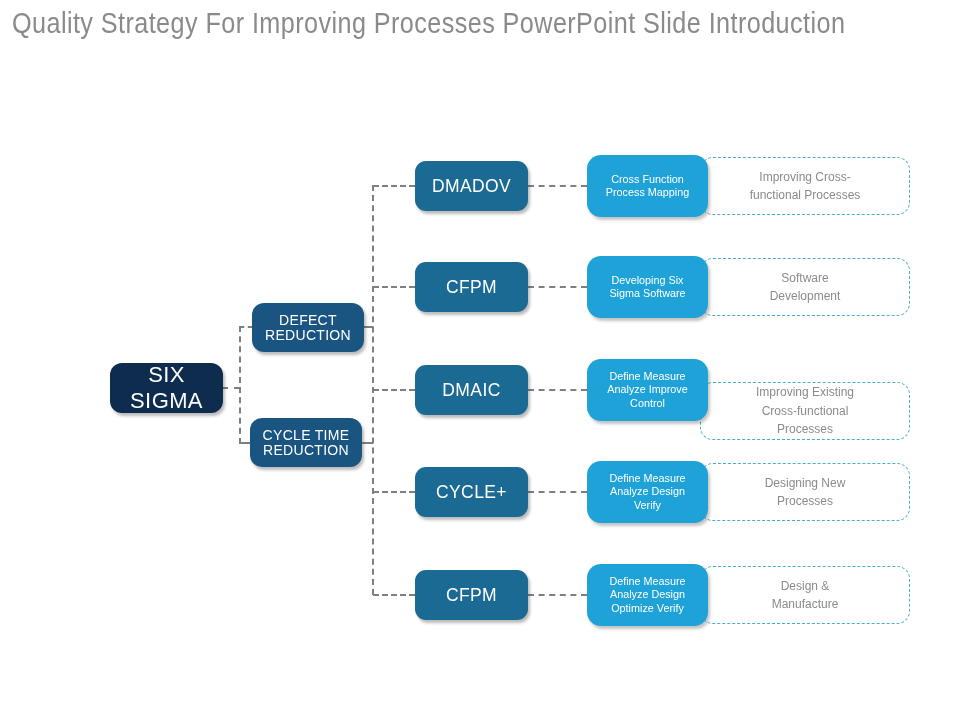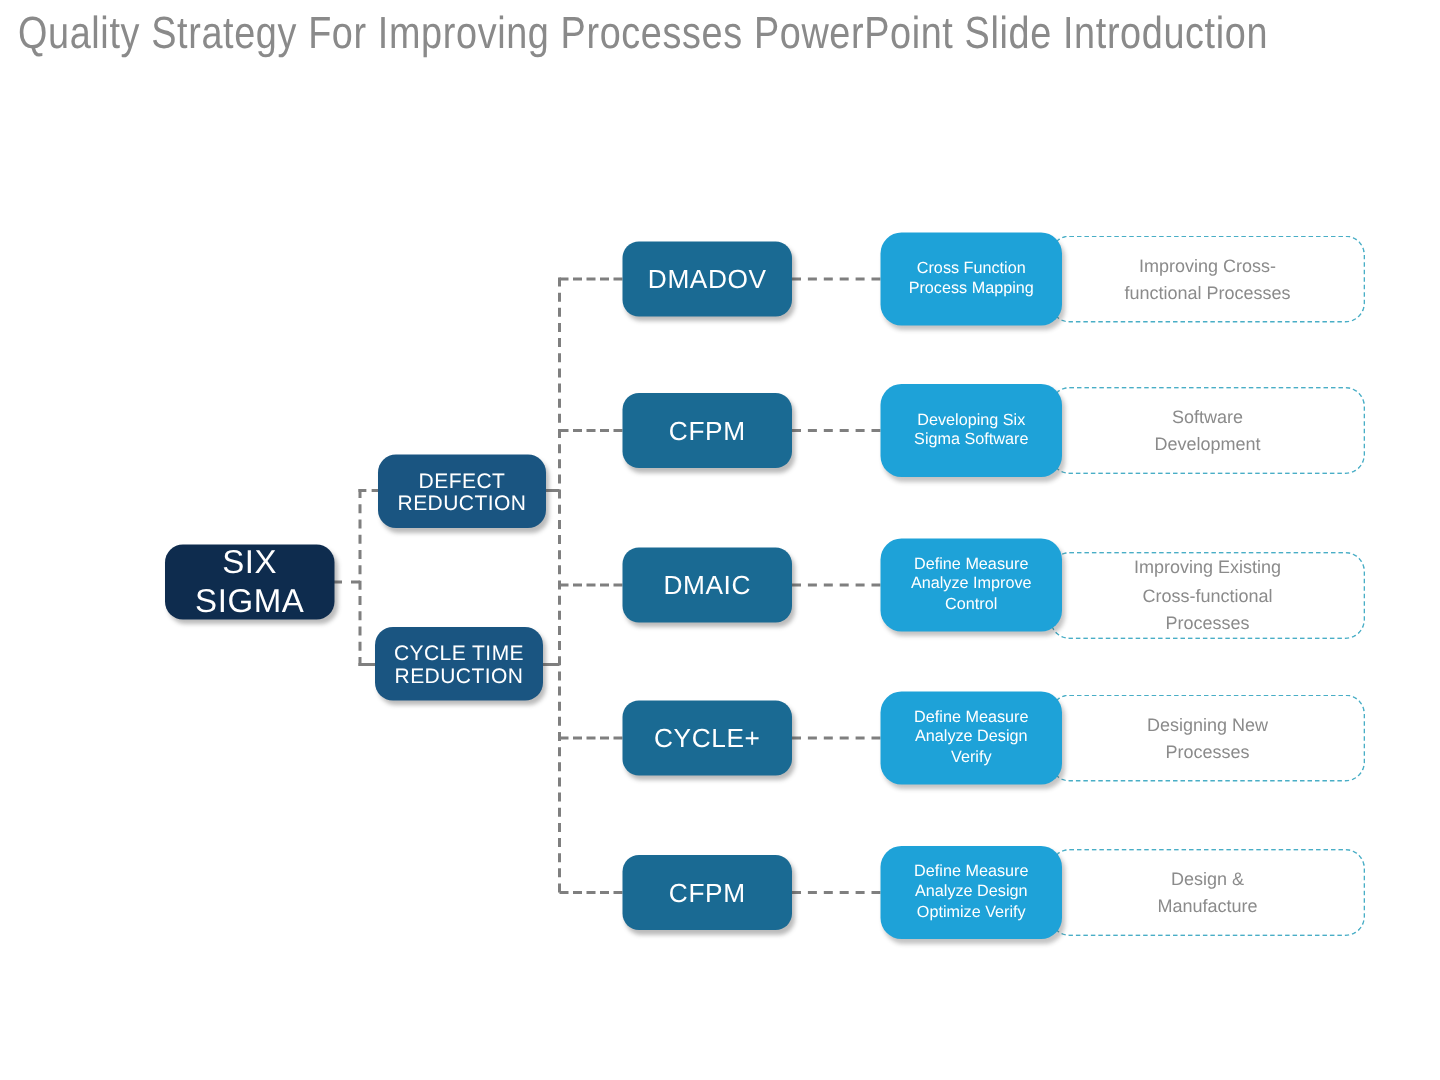--- a/index.html
+++ b/index.html
@@ -107,21 +107,21 @@
   <div class="node method-node" style="top:155px;">Cross Function
 Process Mapping</div>
   <div class="node acr-node" style="top:161px;">DMADOV</div>
 
   <div class="node outcome-node" style="top:258px;">Software
 Development</div>
   <div class="node method-node" style="top:256px;">Developing Six
 Sigma Software</div>
   <div class="node acr-node" style="top:262px;">CFPM</div>
 
-  <div class="node outcome-node" style="top:368px;">Improving Existing
+  <div class="node outcome-node" style="top:382px;">Improving Existing
 Cross-functional
 Processes</div>
   <div class="node method-node" style="top:359px;">Define Measure
 Analyze  Improve
 Control</div>
   <div class="node acr-node" style="top:365px;">DMAIC</div>
 
   <div class="node outcome-node" style="top:463px;">Designing New
 Processes</div>
   <div class="node method-node" style="top:461px;">Define Measure

